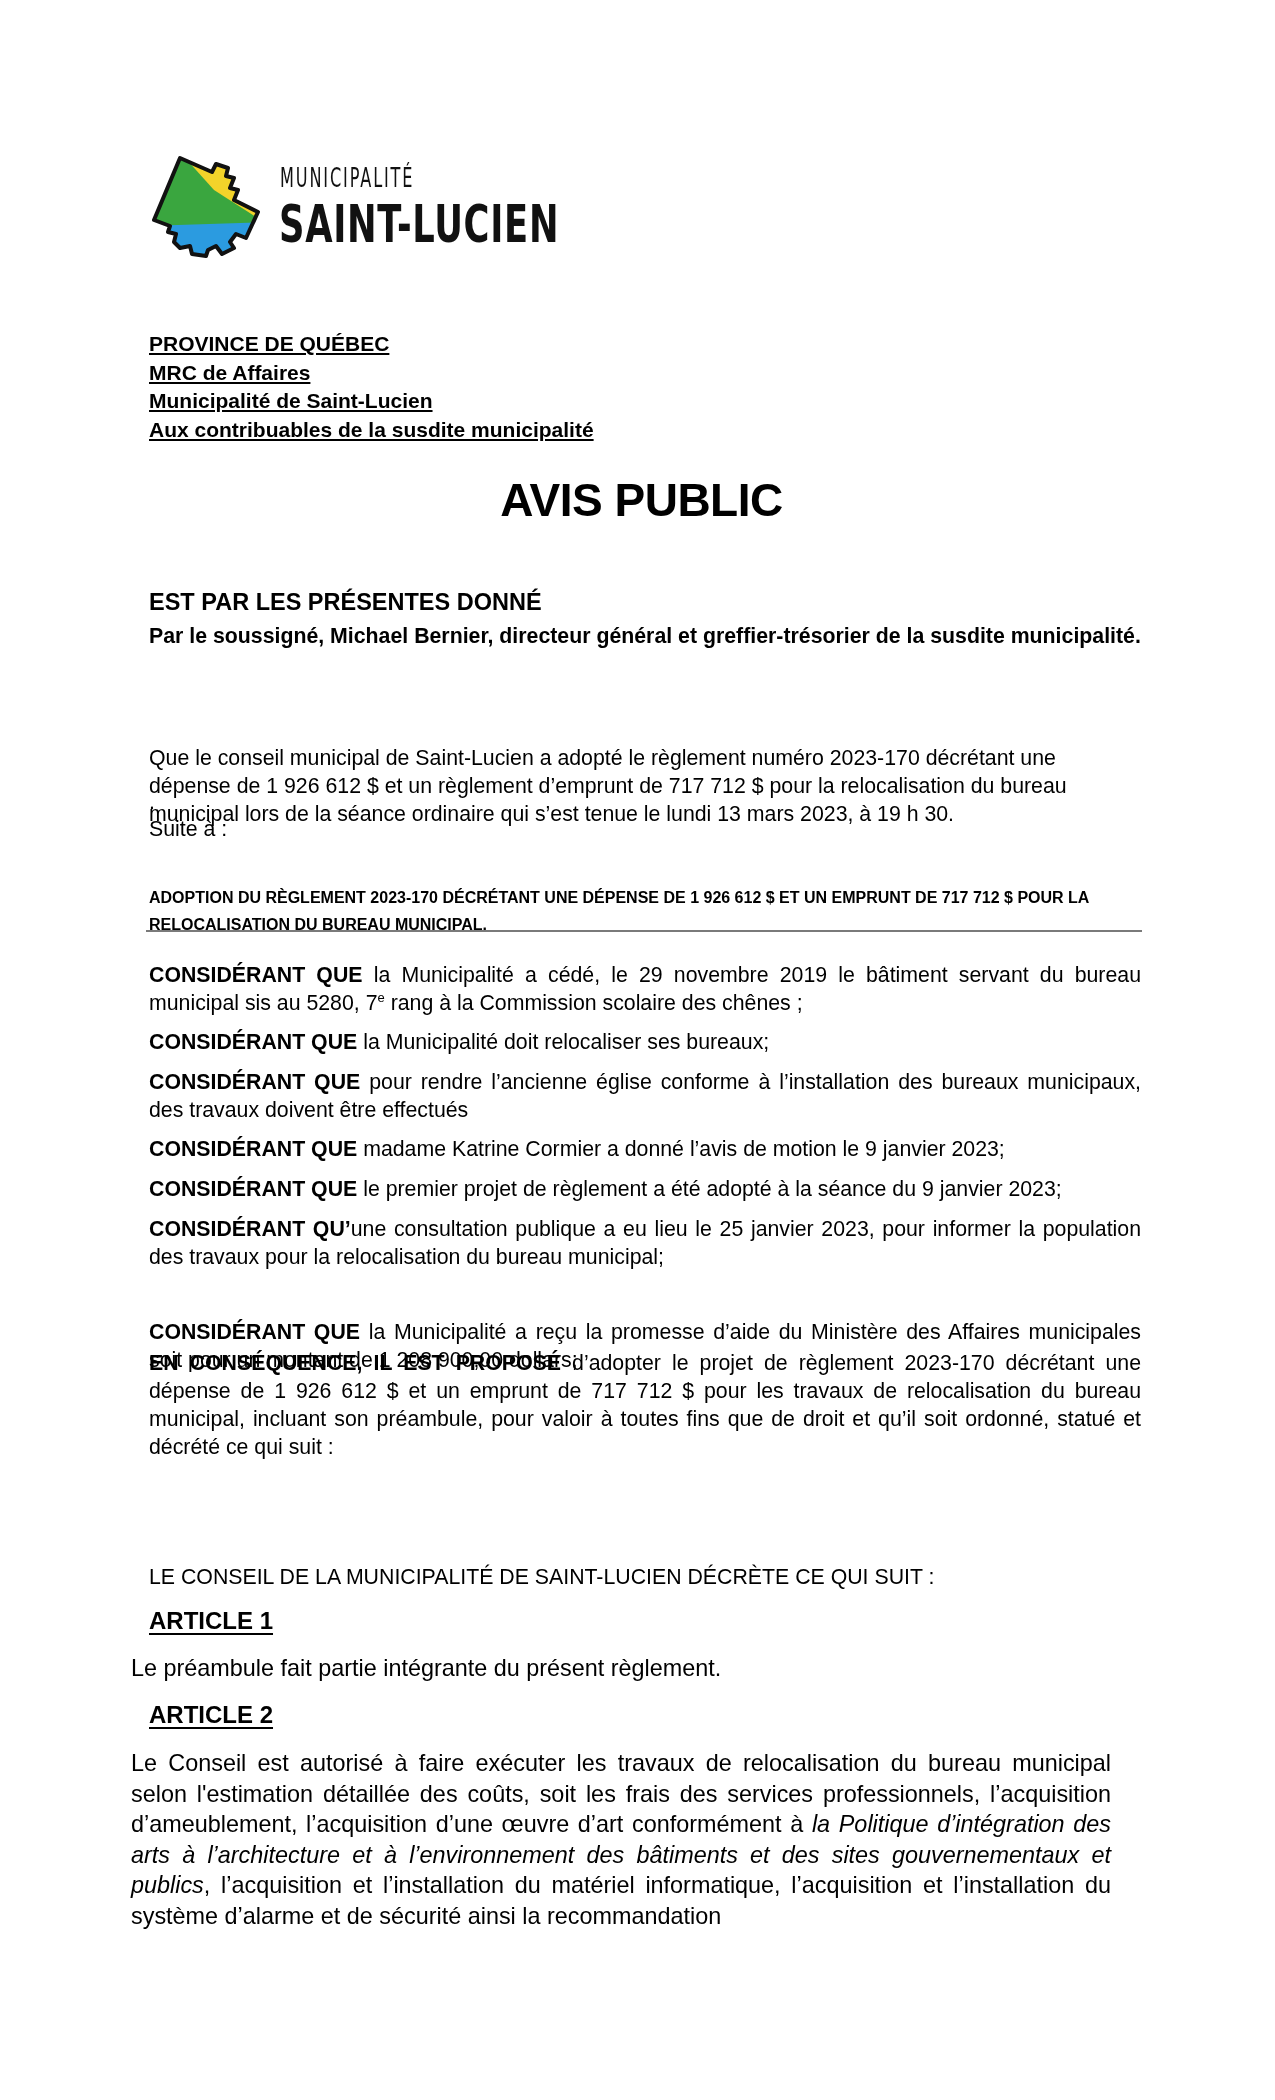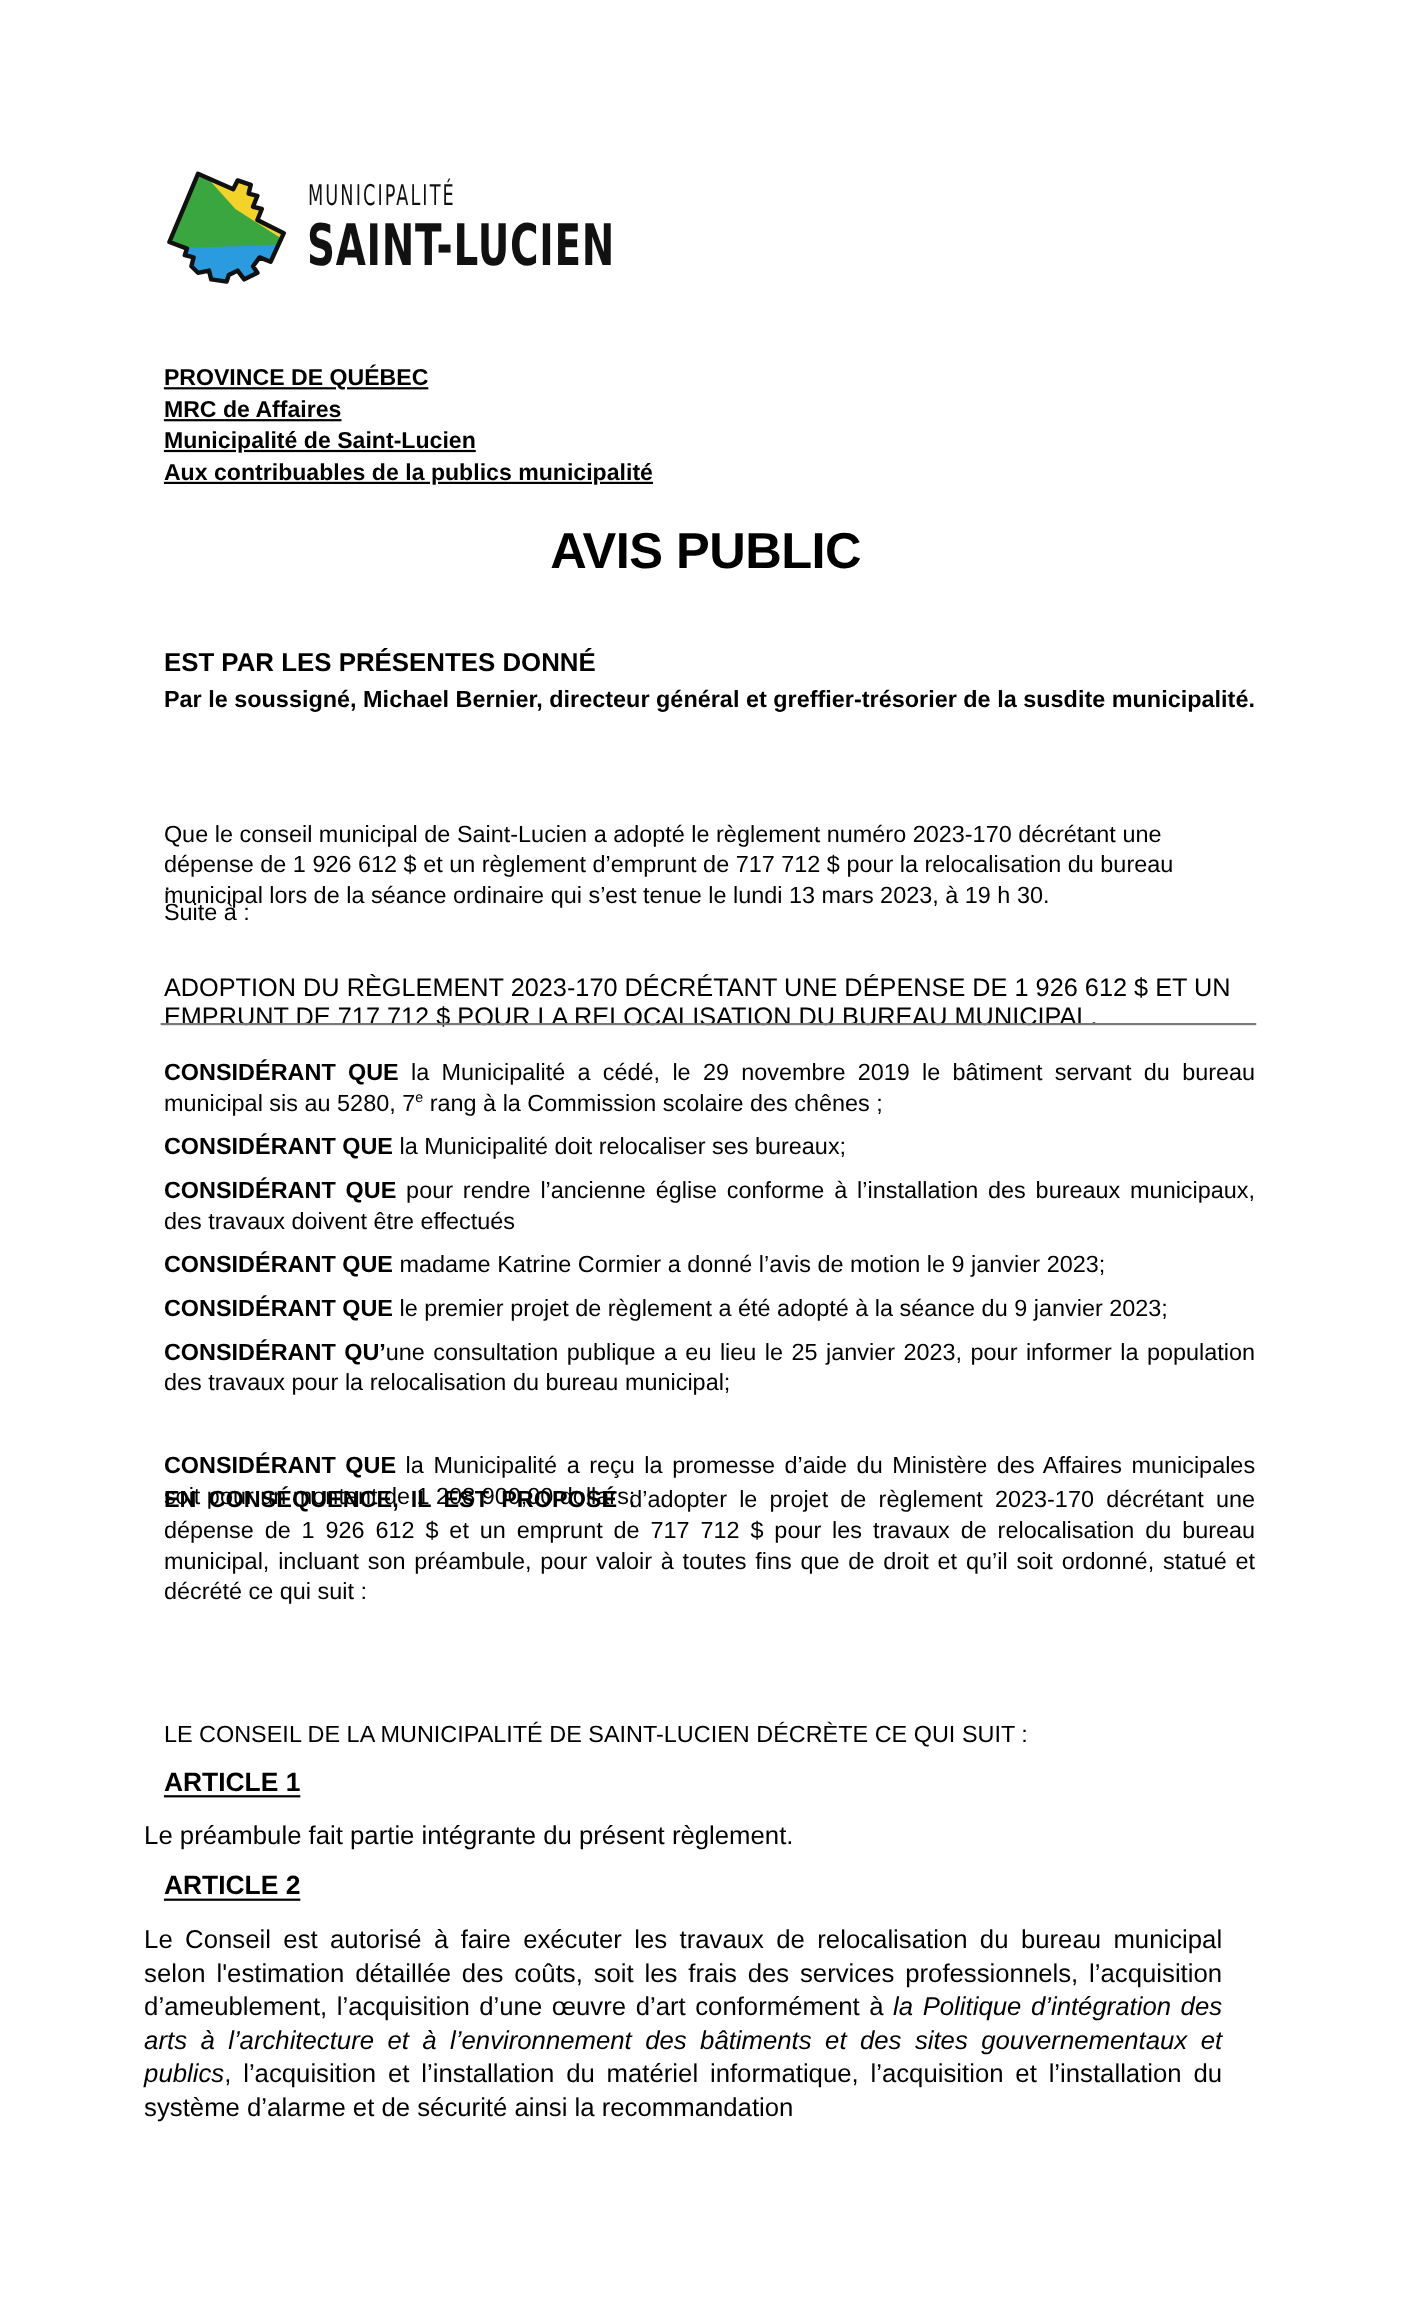--- a/index.html
+++ b/index.html
@@ -22,21 +22,21 @@
 
   #title { left: 0; width: 1283px; text-align: center; top: 472px; font-size: 46px; font-weight: bold;
            line-height: 56px; letter-spacing: -0.5px; }
 
   .text { left: 149px; width: 992px; font-size: 21.3px; line-height: 28px; }
   .just { text-align: justify; text-align-last: left; }
   .bold { font-weight: bold; }
 
   #est { font-size: 23.5px; font-weight: bold; line-height: 28px; top: 588px; left: 149px; white-space: nowrap; }
 
-  #adoption { left: 149px; width: 992px; top: 884px; font-size: 23px; font-weight: normal; line-height: 27px; }
+  #adoption { left: 149px; width: 992px; top: 884px; font-size: 16px; font-weight: bold; line-height: 27px; }
   #adoption-rule { left: 146px; top: 930px; width: 996px; height: 2px; background: #7a7a7a; }
 
   sup { font-size: 13px; line-height: 0; vertical-align: super; }
 
   .article-h { left: 149px; font-size: 24px; font-weight: bold; text-decoration: underline;
                text-decoration-thickness: 2px; text-underline-offset: 4px; line-height: 30px; white-space: nowrap; }
   .art-text { left: 131px; width: 980px; font-size: 23.4px; line-height: 30.6px; }
 </style>
 </head>
 <body>
@@ -55,21 +55,21 @@
     </g>
     <path d="M30 8 L62 22 L66 14 L78 18 L76 26 L84 28 L80 38 L88 40 L84 50 L108 62 L96 88 L86 84 L80 92 L84 98 L72 104 L66 96 L58 100 L56 106 L42 104 L40 96 L30 98 L24 92 L26 84 L18 82 L20 76 L4 70 Z" fill="none" stroke="#111" stroke-width="4" stroke-linejoin="round"></path>
   </svg>
   <div id="logo-top">MUNICIPALITÉ</div>
   <div id="logo-bottom">SAINT-LUCIEN</div>
 </div>
 
 <div class="abs hdr" style="top:330px;">PROVINCE DE QUÉBEC</div>
 <div class="abs hdr" style="top:358.5px;">MRC de Affaires</div>
 <div class="abs hdr" style="top:387px;">Municipalité de Saint-Lucien</div>
-<div class="abs hdr" style="top:415.5px;">Aux contribuables de la publics municipalité</div>
+<div class="abs hdr" style="top:415.5px;">Aux contribuables de la susdite municipalité</div>
 
 <div id="title" class="abs">AVIS PUBLIC</div>
 
 <div id="est" class="abs">EST PAR LES PRÉSENTES DONNÉ</div>
 <div class="abs text bold" style="top:622px;">Par le soussigné, Michael Bernier, directeur général et greffier-trésorier de la susdite municipalité.</div>
 <div class="abs text" style="top:704px;margin-top:40px;">Que le conseil municipal de Saint-Lucien a adopté le règlement numéro 2023-170 décrétant une dépense de 1 926 612 $ et un règlement d’emprunt de 717 712 $ pour la relocalisation du bureau municipal lors de la séance ordinaire qui s’est tenue le lundi 13 mars 2023, à 19 h 30.</div>
 <div class="abs text" style="top:788px;">.</div>
 <div class="abs text" style="top:815px;">Suite à :</div>
 
 <div id="adoption" class="abs">ADOPTION DU RÈGLEMENT 2023-170 DÉCRÉTANT UNE DÉPENSE DE 1 926 612 $ ET UN EMPRUNT DE 717 712 $ POUR LA RELOCALISATION DU BUREAU MUNICIPAL.</div>

